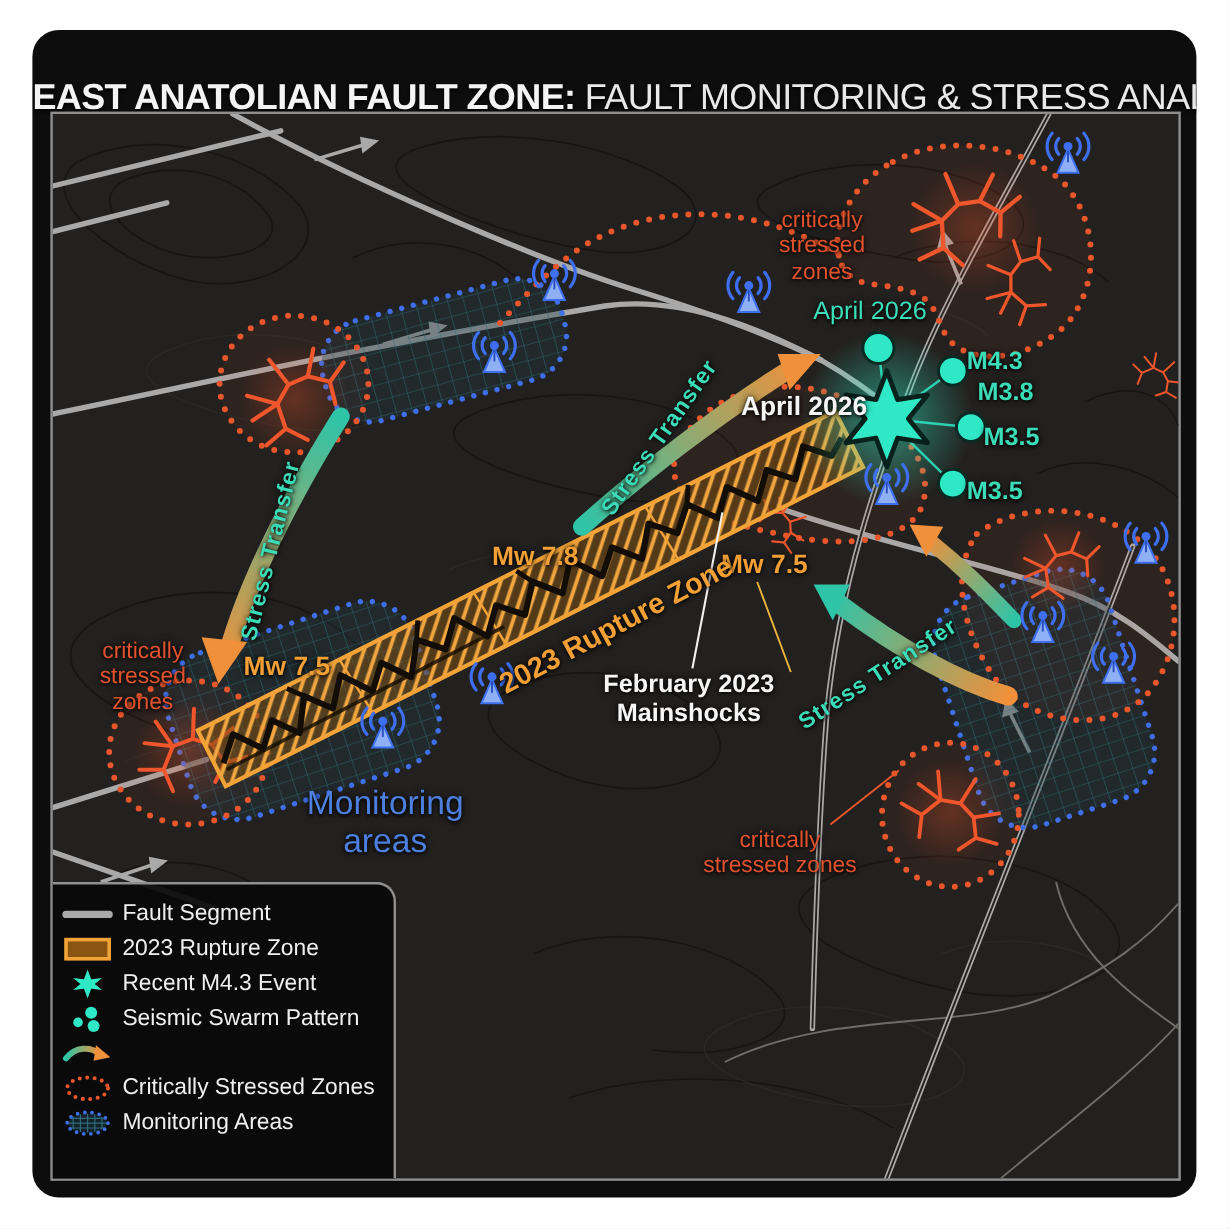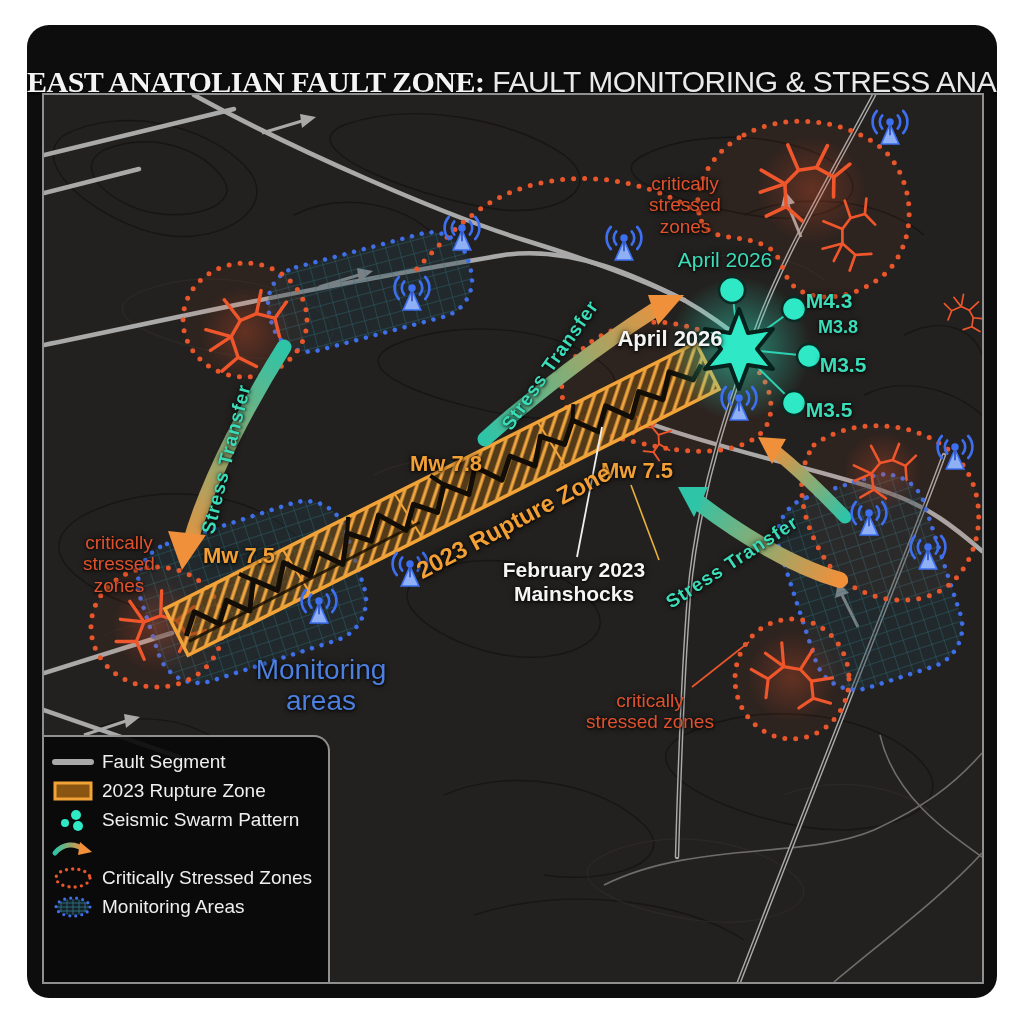--- a/index.html
+++ b/index.html
@@ -2,21 +2,21 @@
 <html><head>
 <meta charset="utf-8">
 <style>
   html,body{margin:0;padding:0;background:#ffffff;width:1024px;height:1024px;
     font-family:"Liberation Sans", sans-serif;}
   .poster{position:absolute;left:27px;top:25px;width:970px;height:973px;
     background:#0d0d0d;border-radius:22px;overflow:hidden;}
   .title{position:absolute;left:0;top:40px;width:100%;text-align:center;
     color:#f4f4f4;font-size:30px;letter-spacing:-0.5px;white-space:nowrap;
     text-shadow:0 2px 3px rgba(0,0,0,.8);}
-  .title .t-bold{font-weight:700;font-family:Liberation Serif, serif;}
+  .title .t-bold{font-weight:700;}
   .title .t-rest{font-weight:400;color:#e9e9e9;}
   .map{position:absolute;left:15px;top:68px;width:938px;height:887px;
     background:#23211f;border:2px solid #8f8f8f;box-sizing:content-box;}
   .map svg.base{position:absolute;left:0;top:0;}
   .lbl{position:absolute;transform:translate(-50%,-50%);white-space:pre-line;
     text-align:center;line-height:1.12;pointer-events:none;}
   .teal{color:#3bddb9;} .orange{color:#f2a036;} .red{color:#e0522d;margin-top:12px;}
   .blue{color:#4c7fde;} .white{color:#f5f5f5;}
   .sh{text-shadow:0 1px 3px rgba(0,0,0,.9),0 0 6px rgba(0,0,0,.7);}
   .legend{position:absolute;left:0;top:640px;width:286px;height:247px;
@@ -245,21 +245,21 @@
 stressed
 zones</div>
     <div class="lbl red sh" style="left:75px;top:457px;font-size:19px;">critically
 stressed
 zones</div>
     <div class="lbl red sh" style="left:606px;top:604px;font-size:19px;">critically
 stressed zones</div>
     <div class="lbl teal sh" style="left:681px;top:165px;font-size:21px;">April 2026</div>
     <div class="lbl white sh" style="left:626px;top:244px;font-size:22px;font-weight:700;">April 2026</div>
     <div class="lbl teal sh" style="left:785px;top:206px;font-size:21px;font-weight:700;">M4.3</div>
-    <div class="lbl teal sh" style="left:794px;top:232px;font-size:18px;font-weight:600;">M3.8</div>
+    <div class="lbl teal sh" style="left:794px;top:232px;font-size:21px;font-weight:600;">M3.8</div>
     <div class="lbl teal sh" style="left:799px;top:270px;font-size:21px;font-weight:600;">M3.5</div>
     <div class="lbl teal sh" style="left:785px;top:315px;font-size:21px;font-weight:600;">M3.5</div>
     <div class="lbl orange sh" style="left:402px;top:369px;font-size:22px;font-weight:700;">Mw 7.8</div>
     <div class="lbl orange sh" style="left:593px;top:376px;font-size:22px;font-weight:700;">Mw 7.5</div>
     <div class="lbl orange sh" style="left:195px;top:461px;font-size:22px;font-weight:700;">Mw 7.5</div>
     <div class="lbl orange sh" style="left:470px;top:427px;font-size:24px;font-weight:700;transform:translate(-50%,-50%) rotate(-28deg);white-space:nowrap;">2023 Rupture Zone</div>
     <div class="lbl white sh" style="left:530px;top:487px;font-size:21px;font-weight:700;text-align:center;">February 2023
 Mainshocks</div>
     <div class="lbl blue sh" style="left:277px;top:590px;font-size:28px;">Monitoring
 areas</div>
@@ -279,20 +279,28 @@
       <div class="lg-row">
         <span class="lg-ic">
           <svg width="44" height="24">
               <rect x="4" y="4" width="36" height="16" fill="#8a5510" stroke="#f2a338" stroke-width="3"></rect>
             </svg>
         </span>
           <span class="lg-tx">2023 Rupture Zone</span>
       </div>
       <div class="lg-row">
         <span class="lg-ic">
+          <svg width="44" height="26" viewBox="0 0 44 26">
+              <path d="M22,1 L25,9 L34,8 L28,13 L34,18 L25,17 L22,25 L19,17 L10,18 L16,13 L10,8 L19,9 Z" fill="#2fe9c6"></path>
+            </svg>
+        </span>
+          <span class="lg-tx">Recent M4.3 Event</span>
+      </div>
+      <div class="lg-row">
+        <span class="lg-ic">
           <svg width="44" height="24">
               <circle cx="14" cy="15" r="4" fill="#2fe9c6"></circle>
               <circle cx="25" cy="7" r="5" fill="#2fe9c6"></circle>
               <circle cx="27" cy="18" r="5" fill="#2fe9c6"></circle>
             </svg>
         </span>
           <span class="lg-tx">Seismic Swarm Pattern</span>
       </div>
       <div class="lg-row">
         <span class="lg-ic">

